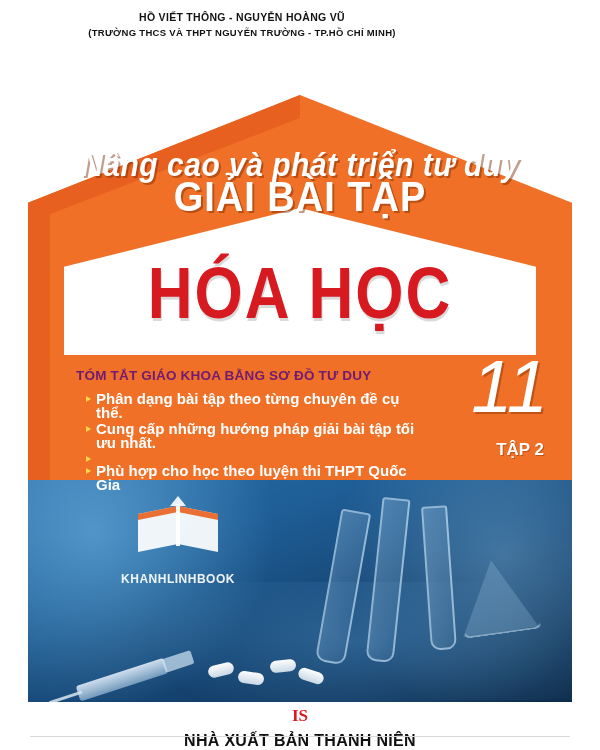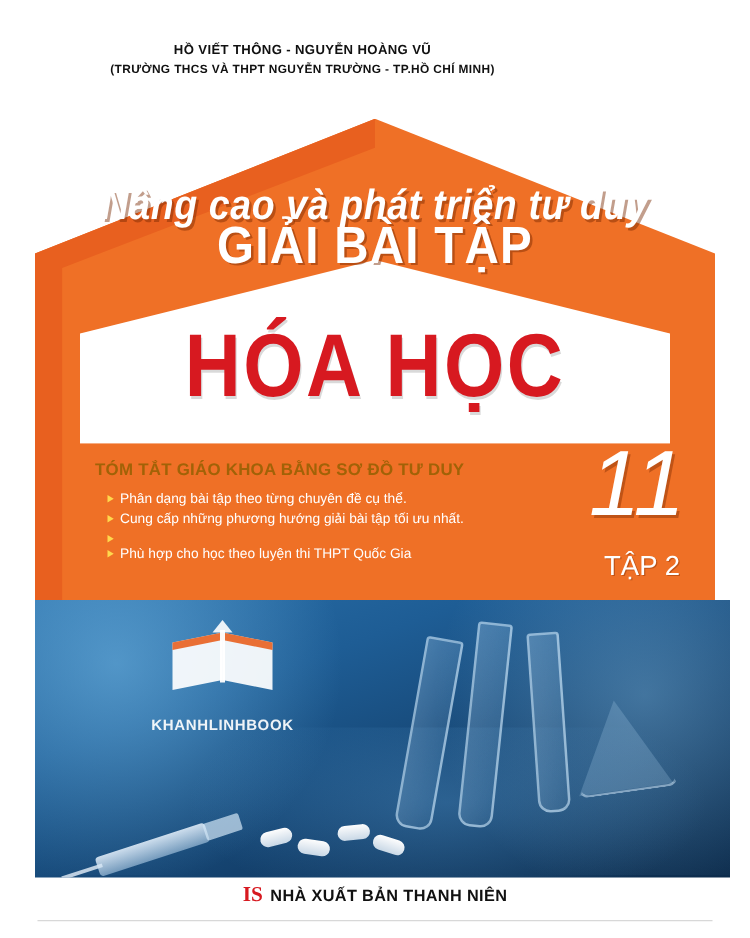--- a/index.html
+++ b/index.html
@@ -13,21 +13,21 @@
   #cover {
     position: relative;
     width: 600px;
     height: 750px;
     background: #ffffff;
     overflow: hidden;
   }
   
   .authors {
     position: absolute;
-    top: 32px;
+    top: 9px;
     left: 0;
     width: 484px;
     text-align: center;
     z-index: 30;
   }
   .authors div {
     font-size: 10.5px;
     font-weight: bold;
     color: #111111;
     letter-spacing: 0.3px;
@@ -127,35 +127,35 @@
     font-style: italic;
     color: #ffffff;
     line-height: 74px;
     text-shadow: 2px 2px 0 rgba(120,40,0,0.4);
   }
   .volume {
     position: absolute;
     top: 440px;
     right: 56px;
     z-index: 16;
-    font-size: 22px;
-    font-weight: normal;
+    font-size: 17px;
+    font-weight: bold;
     color: #ffffff;
     text-shadow: 1px 1px 0 rgba(120,40,0,0.4);
   }
 
   
   .tagline {
     position: absolute;
     top: 368px;
     left: 76px;
     z-index: 16;
     font-size: 13.5px;
     font-weight: bold;
-    color: #a16207;
+    color: #701a75;
     letter-spacing: 0.2px;
   }
   .bullets {
     position: absolute;
     top: 392px;
     left: 86px;
     z-index: 16;
     width: 330px;
   }
   .bullet {
@@ -167,37 +167,36 @@
     width: 0;
     height: 0;
     border-left: 5px solid #ffd84d;
     border-top: 3.5px solid transparent;
     border-bottom: 3.5px solid transparent;
     margin-top: 4px;
     margin-right: 5px;
     flex: 0 0 auto;
   }
   .bullet .txt {
-    font-size: 11px;
-    font-weight: normal;
+    font-size: 15px;
+    font-weight: bold;
     color: #ffffff;
     line-height: 14px;
   }
 
   
   .photo {
     position: absolute;
     top: 480px;
     left: 28px;
     width: 544px;
     height: 222px;
     overflow: hidden;
     background: linear-gradient(160deg, #2a6fa8 0%, #1e5d95 30%, #14416d 65%, #0d2c4c 100%);
     z-index: 4;
-    padding-left: 12px;
   }
   .photo .glow {
     position: absolute;
     left: -40px;
     top: -40px;
     width: 300px;
     height: 260px;
     background: radial-gradient(circle at 35% 35%, rgba(120,190,235,0.55), rgba(30,90,140,0) 70%);
   }
   .photo .glow2 {
@@ -332,29 +331,30 @@
     top: 706px;
     left: 0;
     width: 600px;
     text-align: center;
     z-index: 20;
   }
   .pub-inner {
     display: inline-flex;
     align-items: center;
     gap: 6px;
+    flex-direction: column;
   }
   .pub-logo {
     font-size: 17px;
     font-weight: bold;
     color: #d71920;
     font-family: "Liberation Serif", serif;
   }
   .pub-name {
-    font-size: 13px;
+    font-size: 16px;
     font-weight: bold;
     color: #111111;
     letter-spacing: 0.3px;
   }
   .bottom-rule {
     position: absolute;
     top: 736px;
     left: 30px;
     width: 540px;
     height: 1px;
@@ -384,21 +384,21 @@
   <div class="volume">TẬP 2</div>
 
   <div class="tagline">TÓM TẮT GIÁO KHOA BẰNG SƠ ĐỒ TƯ DUY</div>
   <div class="bullets">
     <div class="bullet">
       <span class="dot"></span>
       <span class="txt">Phân dạng bài tập theo từng chuyên đề cụ thể.</span>
     </div>
     <div class="bullet">
       <span class="dot"></span>
-      <span class="txt">Cung cấp những phương hướng giải bài tập tối ưu nhất.</span>
+      <span class="txt">Cung cấp những hướng pháp giải bài tập tối ưu nhất.</span>
     </div>
     <div class="bullet">
       <span class="dot"></span>
     </div>
     <div class="bullet">
       <span class="dot"></span>
       <span class="txt">Phù hợp cho học theo luyện thi THPT Quốc Gia</span>
     </div>
   </div>
 

